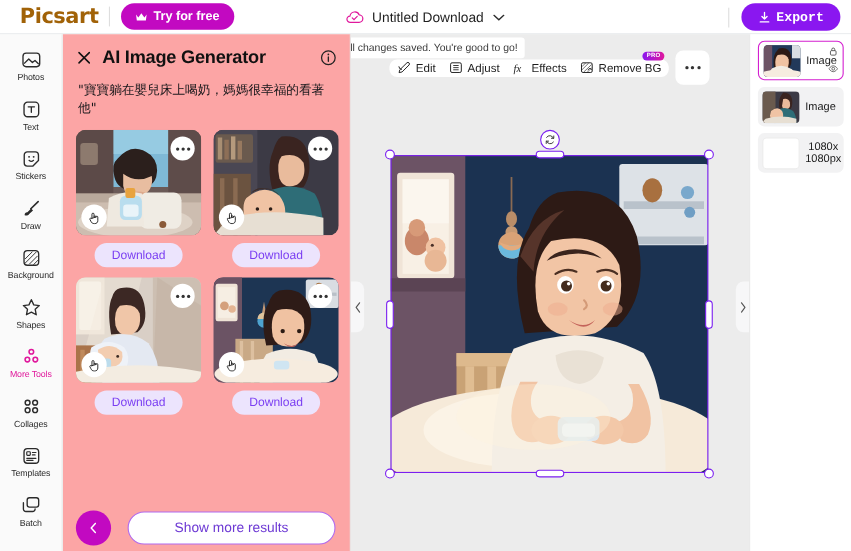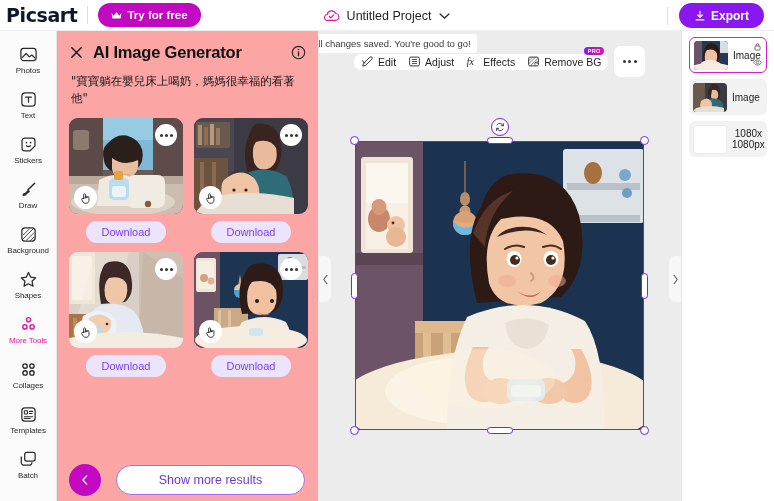--- a/index.html
+++ b/index.html
@@ -12,22 +12,22 @@
   }
   #app { width: 774px; height: 501px; position: relative; background:#f2f2f2; }
 
   
   .topbar {
     position: absolute; left:0; top:0; width:774px; height:31px;
     background:#ffffff; display:flex; align-items:center;
     border-bottom:1px solid #eceef0; z-index: 40;
   }
   .logo {
-    font-size:19px; font-weight:bold; color:#0f172a;
-    letter-spacing:-0.4px; margin-left:6px;
+    font-size:19px; font-weight:bold; color:#a16207;
+    letter-spacing:-0.4px; margin-left:18px;
     font-family:"DejaVu Sans", sans-serif;
   }
   .vsep { width:1px; height:18px; background:#dedede; margin:0 10px; }
   .tryfree {
     display:flex; align-items:center; gap:5px;
     background:#c209c1; color:#fff; border:none; border-radius:14px;
     height:24px; padding:0 13px; font-size:11.5px; font-weight:bold;
     cursor:pointer; font-family:"Liberation Sans", sans-serif;
   }
   .crown { width:11px; height:9px; display:block; }
@@ -43,21 +43,21 @@
   .right-top {
     position:absolute; right:0; top:0; height:31px;
     display:flex; align-items:center; gap:0;
   }
   .topsep { width:1px; height:18px; background:#dedede; margin-right:11px;}
   .export-btn {
     display:flex; align-items:center; gap:5px;
     background:#8a17f0; color:#fff; border:none; border-radius:14px;
     height:25px; padding:0 15px; margin-right:10px;
     font-size:12px; font-weight:bold; cursor:pointer;
-    font-family:Liberation Sans, sans-serif;
+    font-family:Liberation Mono, monospace;
   }
   .dl-ico { width:12px; height:12px; }
 
   
   .rail {
     position:absolute; left:0; top:31px; width:57px; height:470px;
     background:#fafafa; border-right:1px solid #e8e8e8;
     display:flex; flex-direction:column; align-items:center;
     padding-top:6px; gap:0; z-index:30;
   }
@@ -242,21 +242,21 @@
         <path d="M1 3 L4 7 L8 1.5 L12 7 L15 3 L14 11 L2 11 Z" fill="#fff"></path>
       </svg>
       <span>Try for free</span>
     </button>
 
     <div class="proj-wrap">
       <svg class="cloud-ico" viewBox="0 0 20 15">
         <path d="M5.2 13.2h9.3a4 4 0 0 0 .3-8 5.2 5.2 0 0 0-9.9 1.2 3.4 3.4 0 0 0 .3 6.8z" fill="none" stroke="#e0189c" stroke-width="1.3"></path>
         <path d="M7.3 8.4l1.9 1.9 3.4-3.6" fill="none" stroke="#e0189c" stroke-width="1.3" stroke-linecap="round"></path>
       </svg>
-      <span class="proj-title">Untitled Project</span>
+      <span class="proj-title">Untitled Download</span>
       <svg class="chev-down" viewBox="0 0 14 9">
         <path d="M2 2.2 L7 6.8 L12 2.2" fill="none" stroke="#2b2b2b" stroke-width="1.4" stroke-linecap="round"></path>
       </svg>
     </div>
 
     <div class="right-top">
       <div class="topsep"></div>
       <button class="export-btn">
         <svg class="dl-ico" viewBox="0 0 14 14">
           <path d="M7 1.5v7m0 0l-2.7-2.7M7 8.5l2.7-2.7M2.5 11.6h9" fill="none" stroke="#fff" stroke-width="1.4" stroke-linecap="round"></path>

